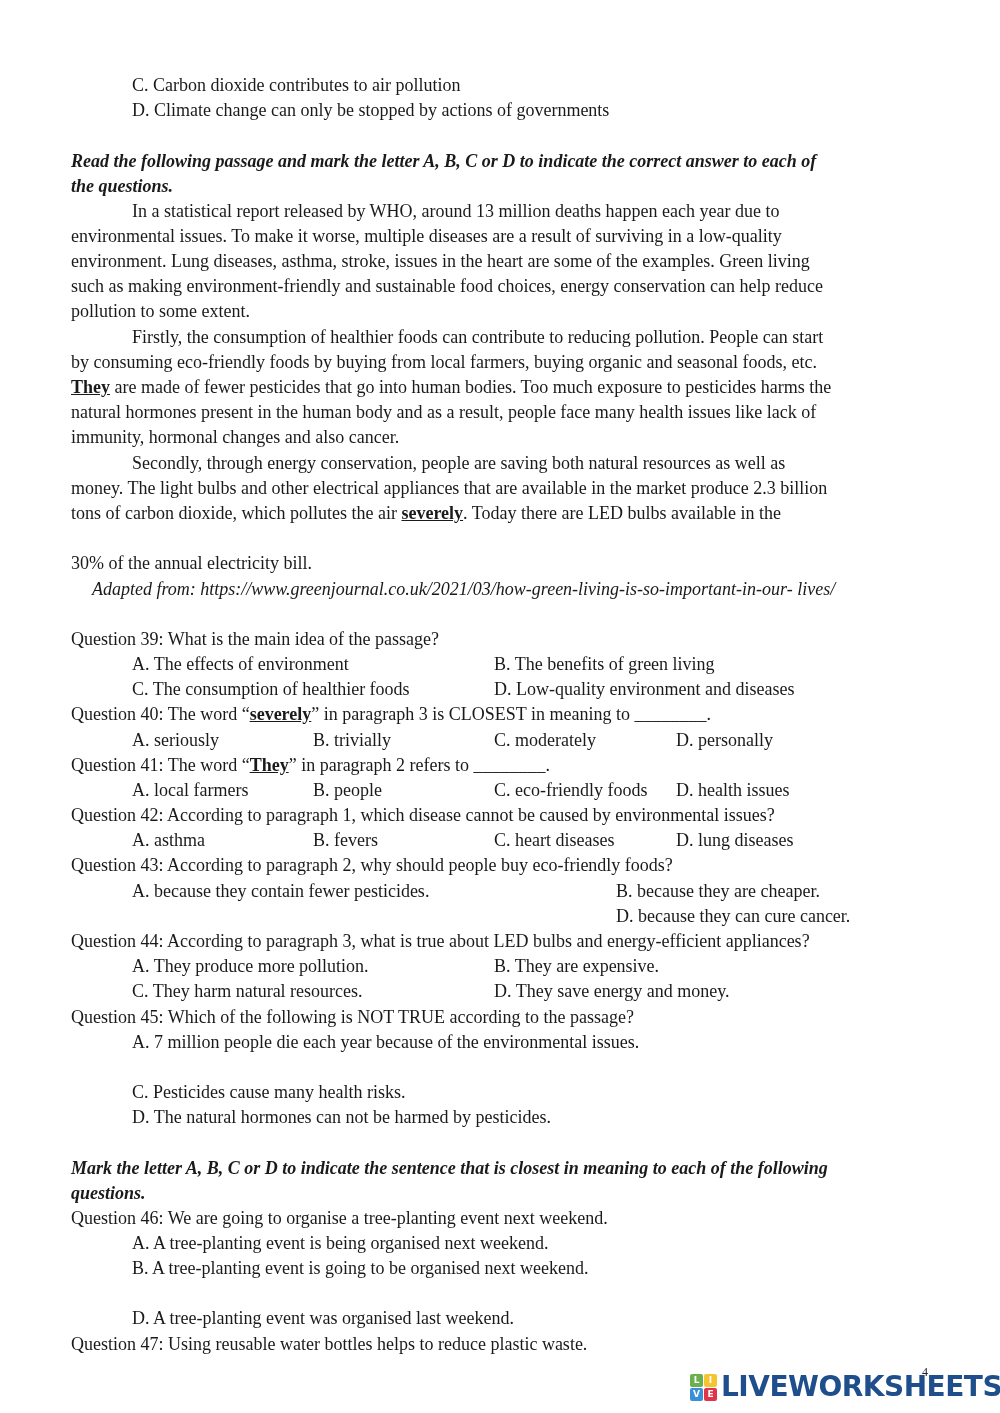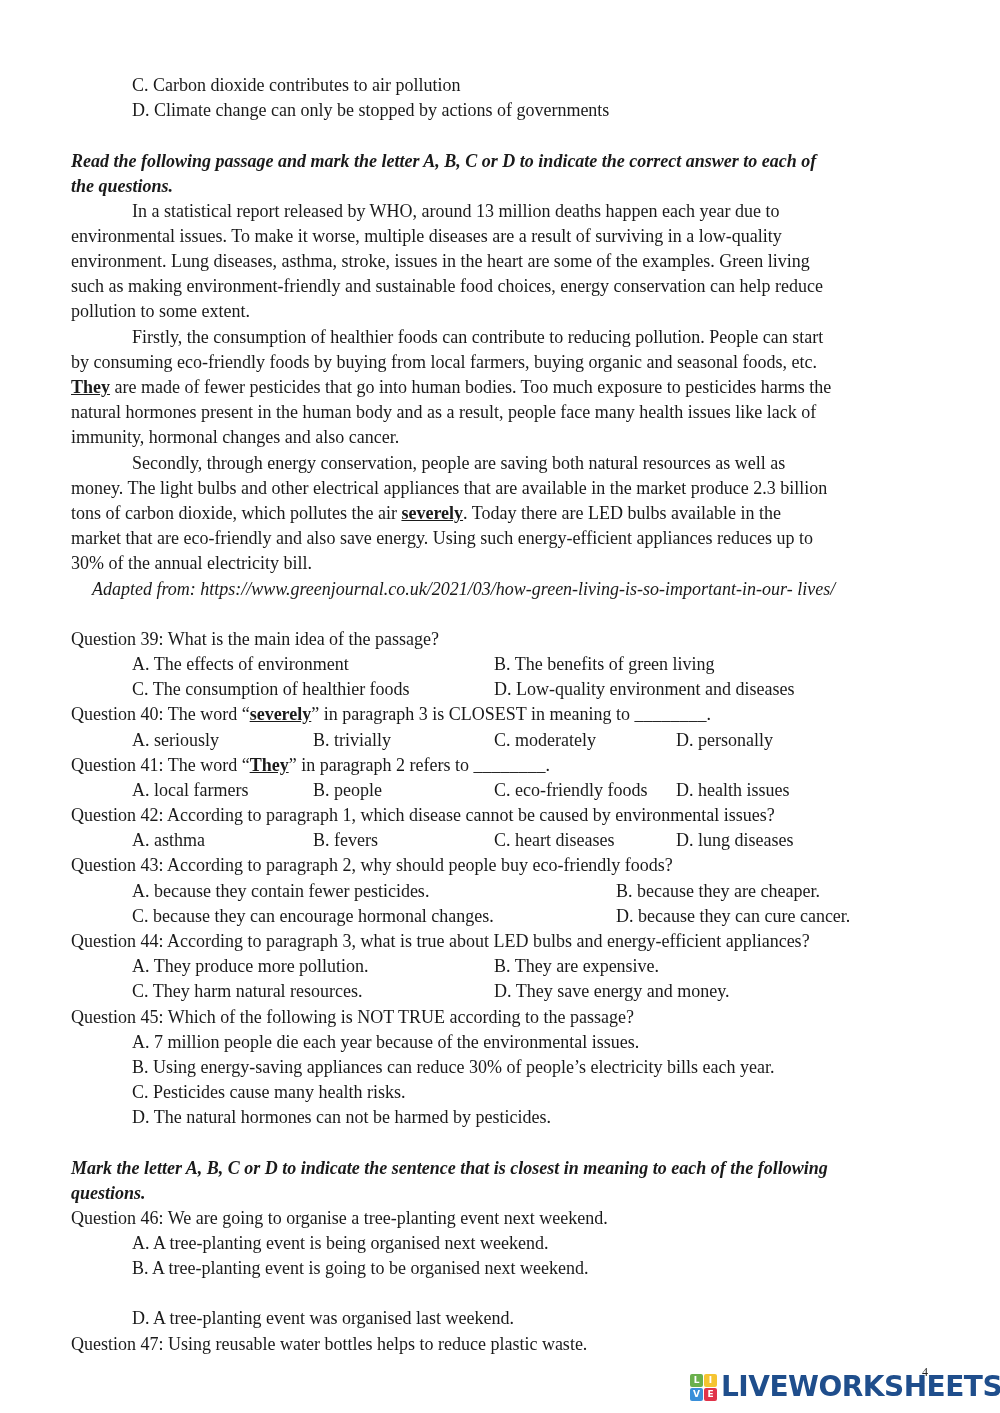--- a/index.html
+++ b/index.html
@@ -41,21 +41,20 @@
 
   <div class="line para" style="top:325px">Firstly, the consumption of healthier foods can contribute to reducing pollution. People can start</div>
   <div class="line" style="top:350px">by consuming eco-friendly foods by buying from local farmers, buying organic and seasonal foods, etc.</div>
   <div class="line" style="top:375px"><span class="u">They</span><span> are made of fewer pesticides that go into human bodies. Too much exposure to pesticides harms the</span></div>
   <div class="line" style="top:400px">natural hormones present in the human body and as a result, people face many health issues like lack of</div>
   <div class="line" style="top:425px">immunity, hormonal changes and also cancer.</div>
 
   <div class="line para" style="top:451px">Secondly, through energy conservation, people are saving both natural resources as well as</div>
   <div class="line" style="top:476px">money. The light bulbs and other electrical appliances that are available in the market produce 2.3 billion</div>
   <div class="line" style="top:501px"><span>tons of carbon dioxide, which pollutes the air </span><span class="u">severely</span><span>. Today there are LED bulbs available in the</span></div>
-  <div class="line" style="top:526px">market that are eco-friendly and also save energy. Using such energy-efficient appliances reduces up to</div>
   <div class="line" style="top:551px">30% of the annual electricity bill.</div>
   <div class="line src" style="top:577px">Adapted from: https://www.greenjournal.co.uk/2021/03/how-green-living-is-so-important-in-our- lives/</div>
 
   <div class="line" style="top:627px">Question 39: What is the main idea of the passage?</div>
   <div class="opt" style="left:132px;top:652px">A. The effects of environment</div>
   <div class="opt" style="left:494px;top:652px">B. The benefits of green living</div>
   <div class="opt" style="left:132px;top:677px">C. The consumption of healthier foods</div>
   <div class="opt" style="left:494px;top:677px">D. Low-quality environment and diseases</div>
 
   <div class="line" style="top:702px"><span>Question 40: The word “</span><span class="u">severely</span><span>” in paragraph 3 is CLOSEST in meaning to ________.</span></div>
@@ -72,32 +71,30 @@
 
   <div class="line" style="top:803px">Question 42: According to paragraph 1, which disease cannot be caused by environmental issues?</div>
   <div class="opt" style="left:132px;top:828px">A. asthma</div>
   <div class="opt" style="left:313px;top:828px">B. fevers</div>
   <div class="opt" style="left:494px;top:828px">C. heart diseases</div>
   <div class="opt" style="left:676px;top:828px">D. lung diseases</div>
 
   <div class="line" style="top:853px">Question 43: According to paragraph 2, why should people buy eco-friendly foods?</div>
   <div class="opt" style="left:132px;top:879px">A. because they contain fewer pesticides.</div>
   <div class="opt" style="left:616px;top:879px">B. because they are cheaper.</div>
-  <div class="opt" style="left:132px;top:904px">C. because they can encourage hormonal changes.</div>
   <div class="opt" style="left:616px;top:904px">D. because they can cure cancer.</div>
 
   <div class="line" style="top:929px">Question 44: According to paragraph 3, what is true about LED bulbs and energy-efficient appliances?</div>
   <div class="opt" style="left:132px;top:954px">A. They produce more pollution.</div>
   <div class="opt" style="left:494px;top:954px">B. They are expensive.</div>
   <div class="opt" style="left:132px;top:979px">C. They harm natural resources.</div>
   <div class="opt" style="left:494px;top:979px">D. They save energy and money.</div>
 
   <div class="line" style="top:1005px">Question 45: Which of the following is NOT TRUE according to the passage?</div>
   <div class="opt" style="left:132px;top:1030px">A. 7 million people die each year because of the environmental issues.</div>
-  <div class="opt" style="left:132px;top:1055px">B. Using energy-saving appliances can reduce 30% of people’s electricity bills each year.</div>
   <div class="opt" style="left:132px;top:1105px">D. The natural hormones can not be harmed by pesticides.</div>
   <div class="opt" style="left:132px;top:1080px">C. Pesticides cause many health risks.</div>
 
   <div class="line instr" style="top:1156px">Mark the letter A, B, C or D to indicate the sentence that is closest in meaning to each of the following</div>
   <div class="line instr" style="top:1181px">questions.</div>
 
   <div class="line" style="top:1206px">Question 46: We are going to organise a tree-planting event next weekend.</div>
   <div class="opt" style="left:132px;top:1231px">A. A tree-planting event is being organised next weekend.</div>
   <div class="opt" style="left:132px;top:1256px">B. A tree-planting event is going to be organised next weekend.</div>
   <div class="opt" style="left:132px;top:1306px">D. A tree-planting event was organised last weekend.</div>

